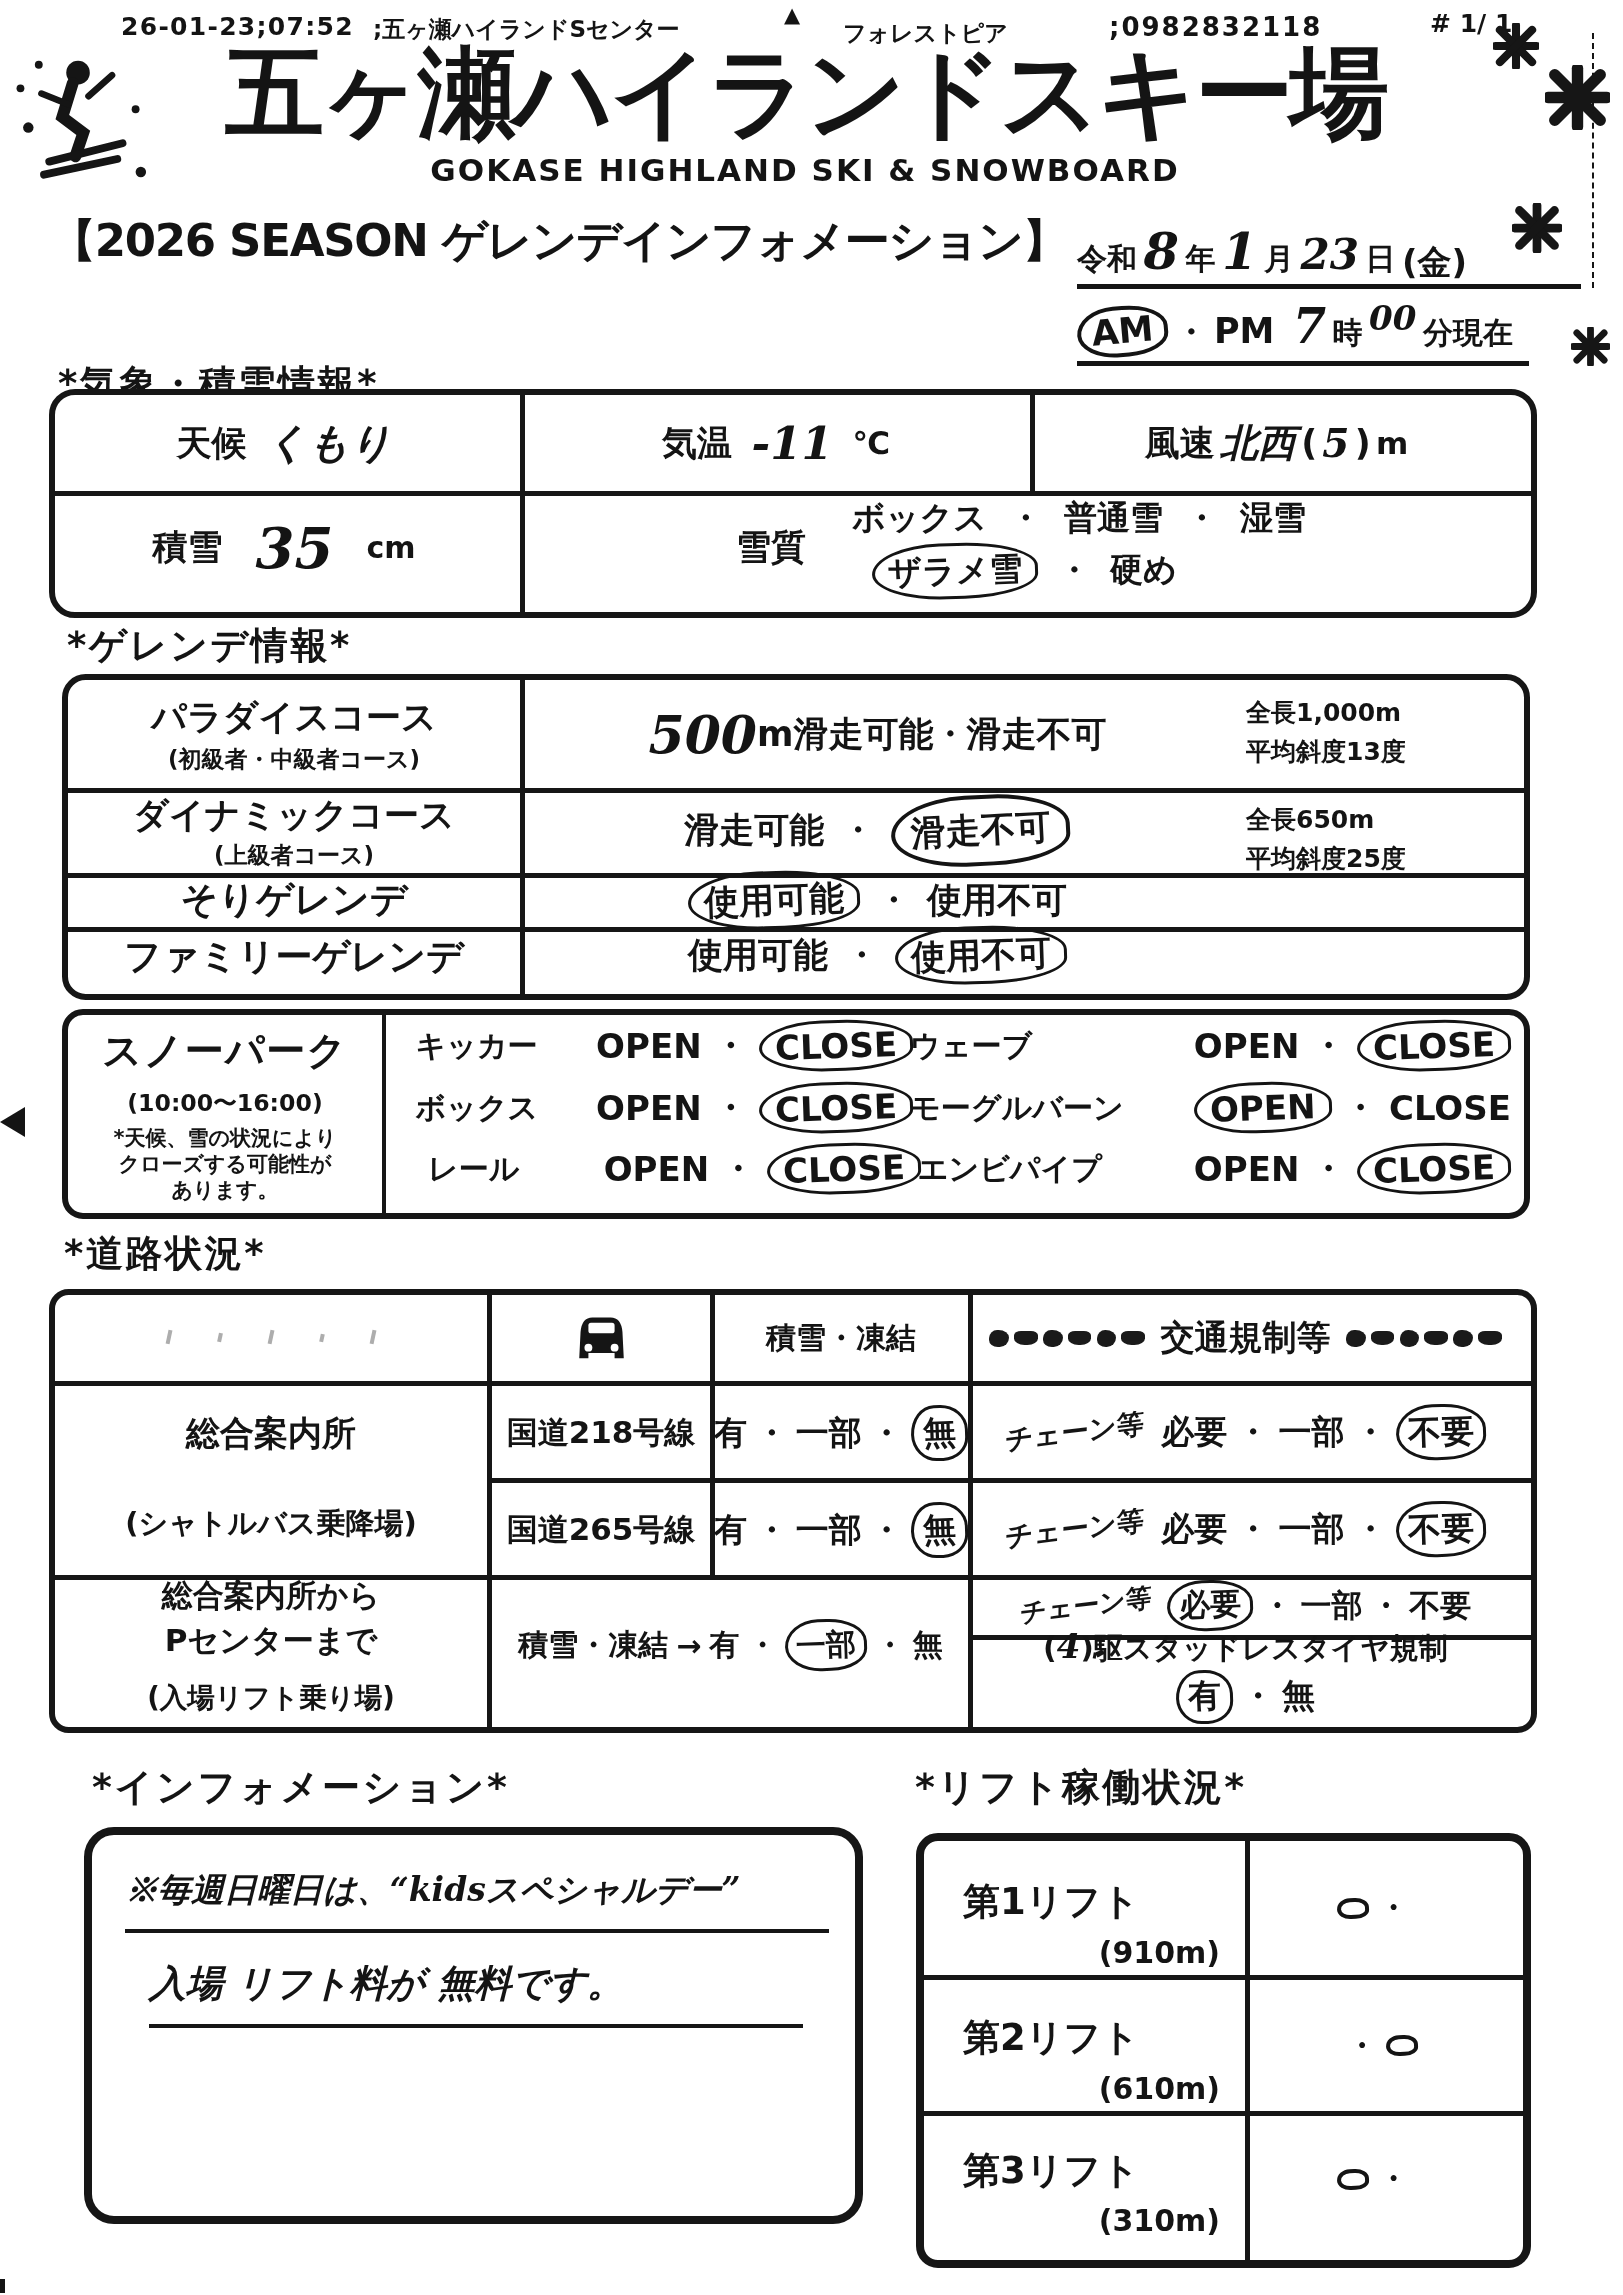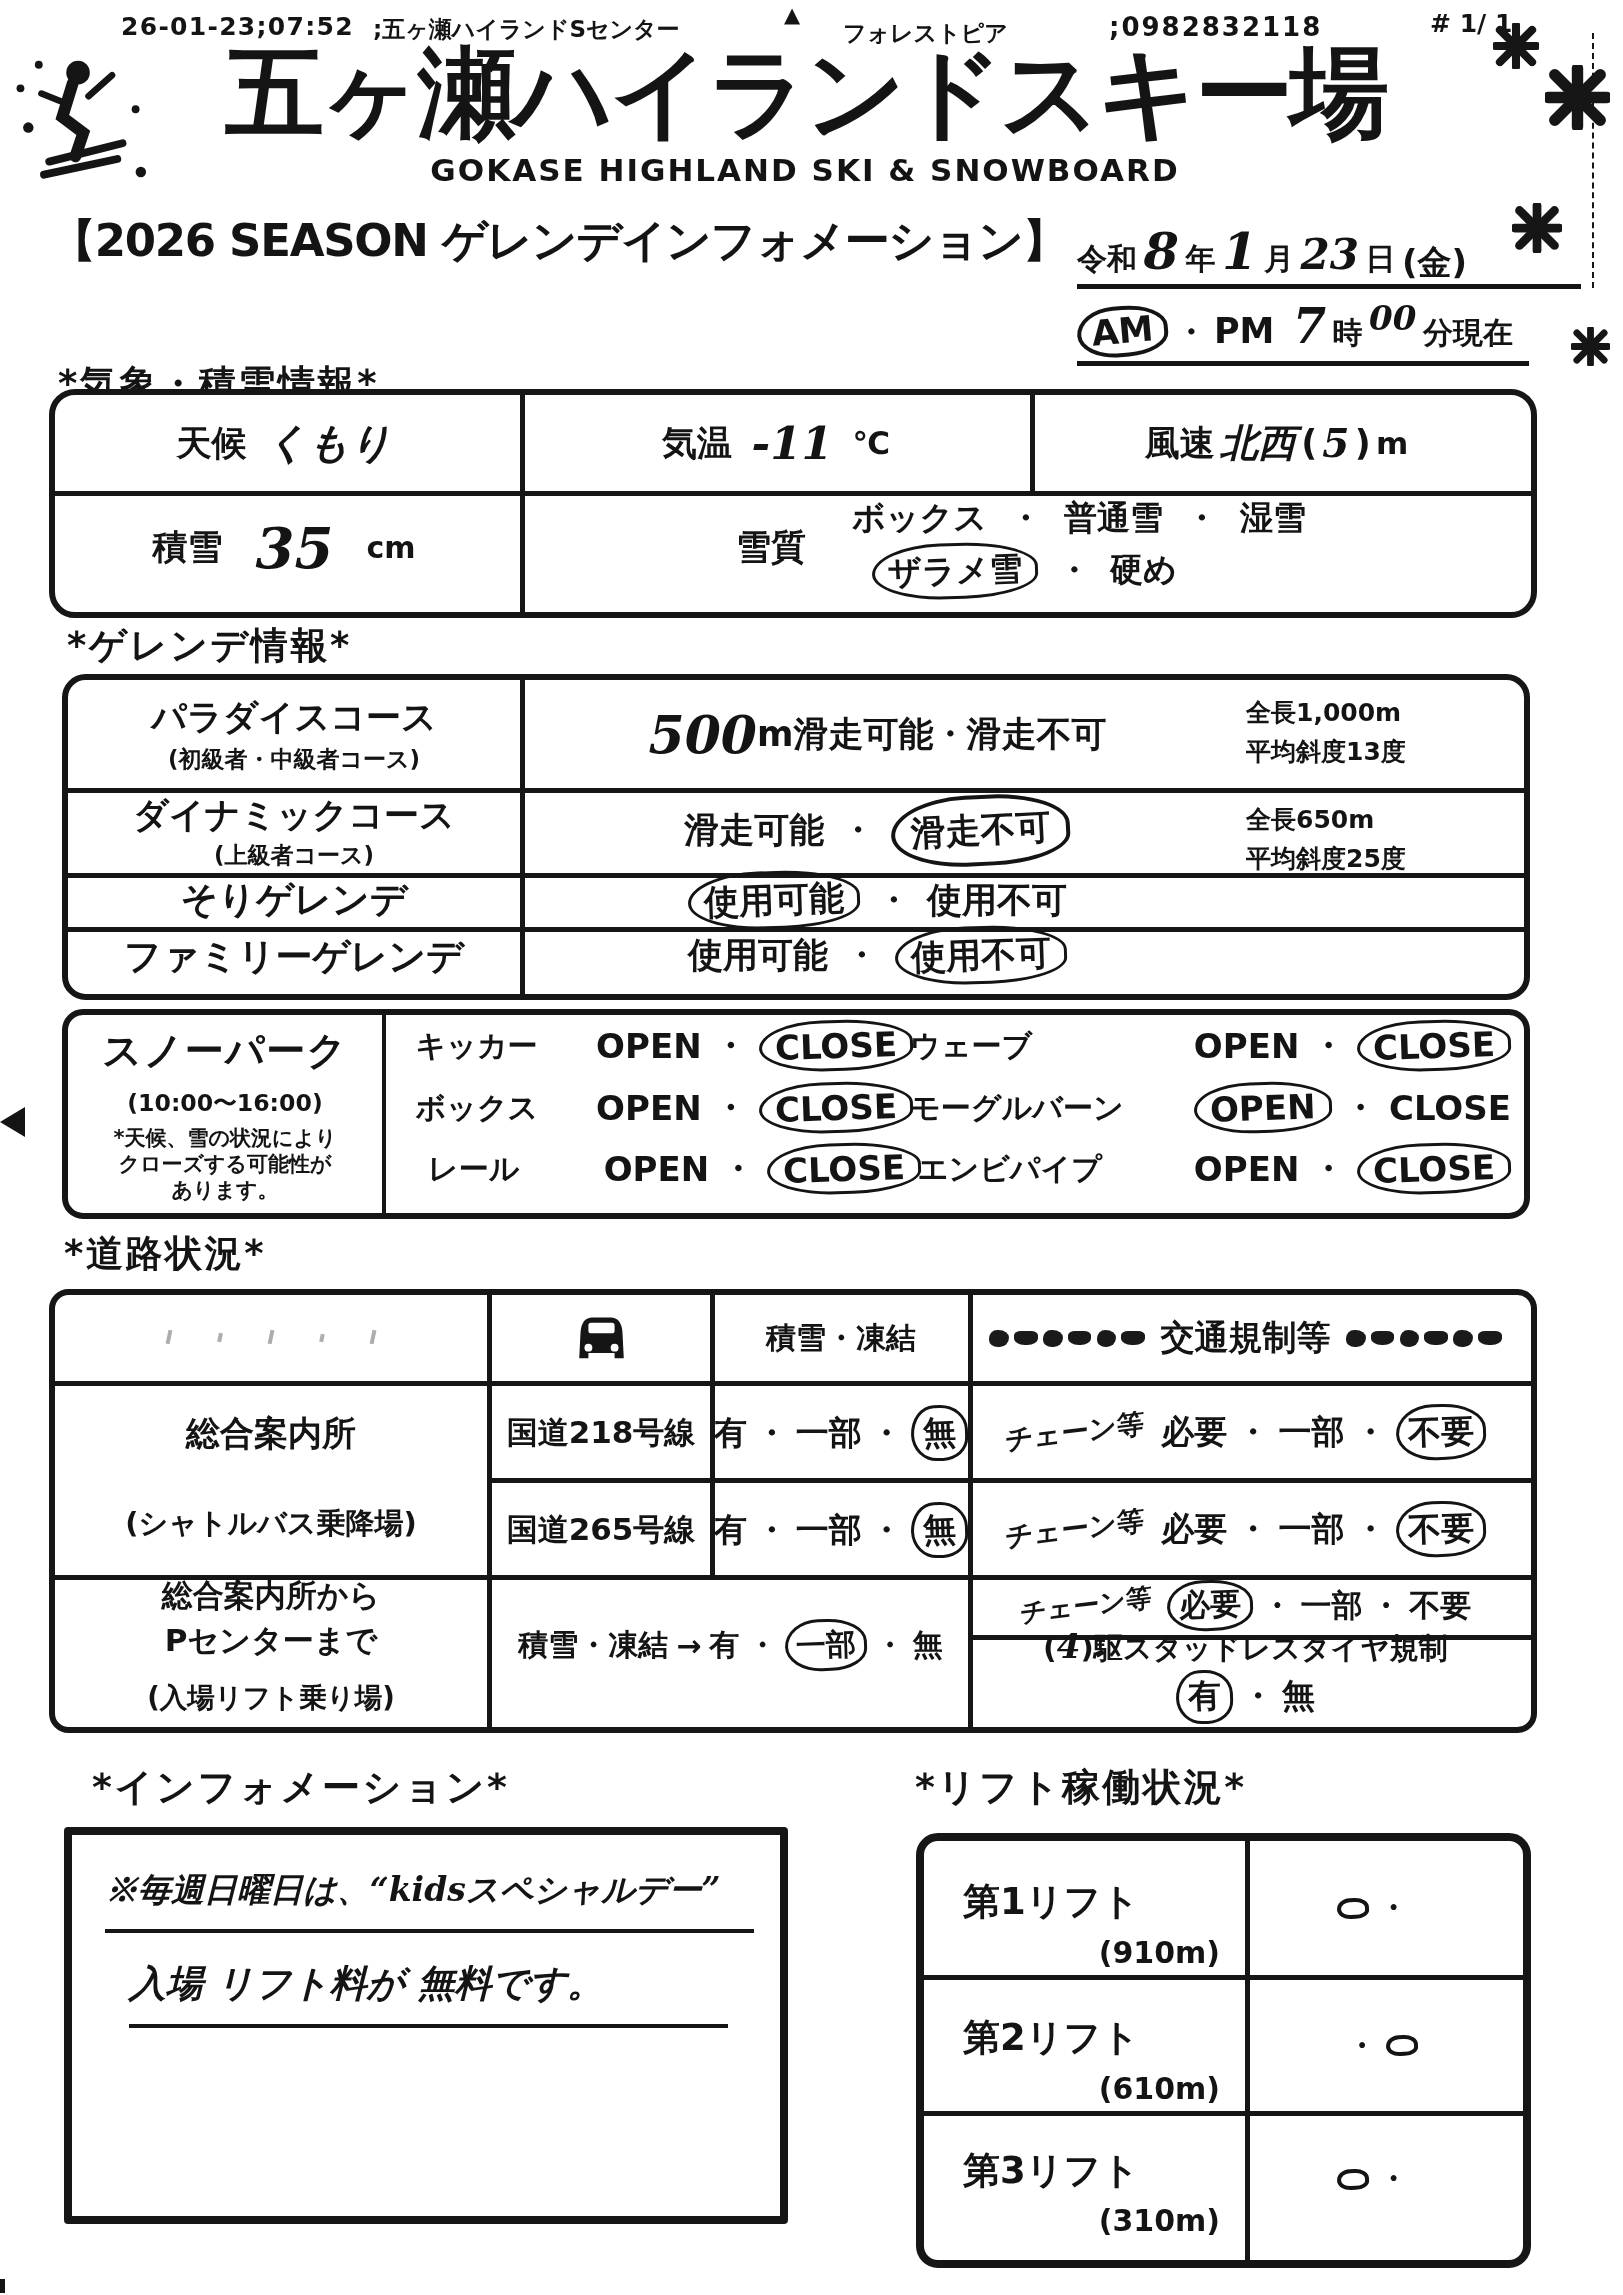--- a/index.html
+++ b/index.html
@@ -398,21 +398,21 @@
       <span class="opts" style="font-size:33px;gap:7.9px;margin-top:1.3px">
         <span class="circ" style="padding:1.3px 9.2px">有</span>
         <span>・</span>
         <span>無</span>
       </span>
     </div>
   </div>
 
   <div class="abs w9" style="left:92px;top:1762px;font-size:38px;letter-spacing:2.6px">*インフォメーション*</div>
 
-  <div class="box" style="left:64px;top:1827px;width:724px;height:397px;border-width:8.5px;border-radius:4px;padding:33px 26px 0 33px;box-sizing:border-box">
+  <div class="box" style="left:84px;top:1827px;width:779px;height:397px;border-width:8.5px;border-radius:30px;padding:33px 26px 0 33px;box-sizing:border-box">
     <div class="hand infoline" style="font-size:33px;margin-bottom:26px">※毎週日曜日は、“kidsスペシャルデー”</div>
     <div class="hand infoline" style="font-size:37px;margin:0 26px 0 24px">入場 リフト料が 無料です。</div>
   </div>
 
   <div class="abs w9" style="left:915px;top:1762px;font-size:38px;letter-spacing:2.6px">*リフト稼働状況*</div>
 
   <div class="box" style="left:916px;top:1833px;width:599px;height:419px;border-width:8.5px;border-radius:22px">
     <div class="vl" style="left:321px;top:0;bottom:0;width:4.6px"></div>
     <div class="hl" style="top:134px;left:0;right:0;height:4.6px"></div>
     <div class="hl" style="top:270px;left:0;right:0;height:4.6px"></div>

